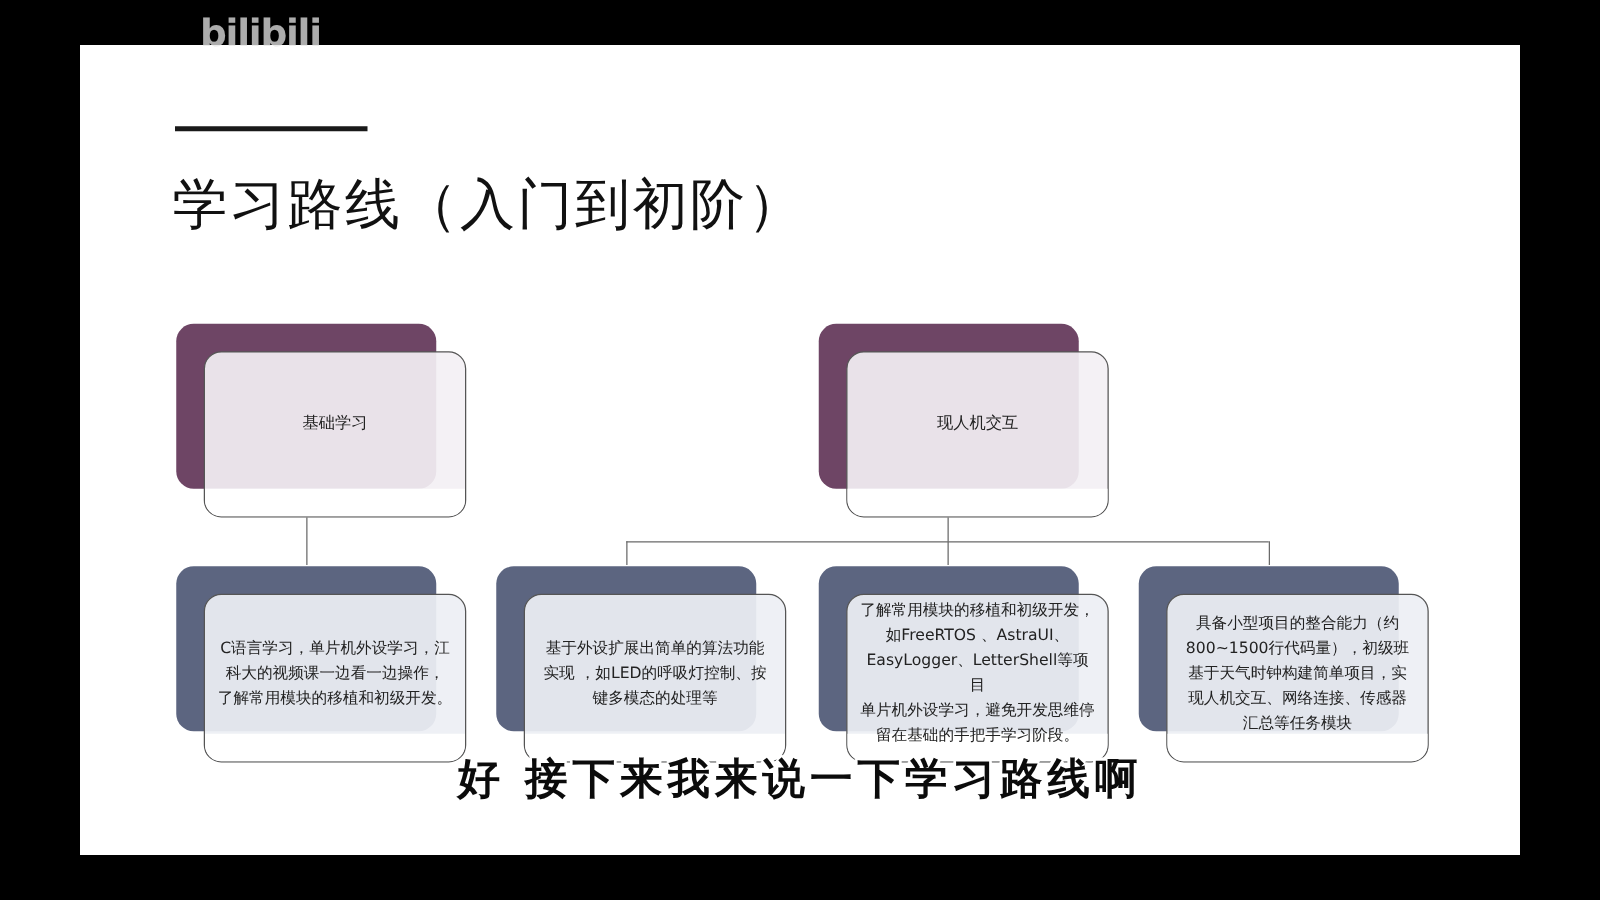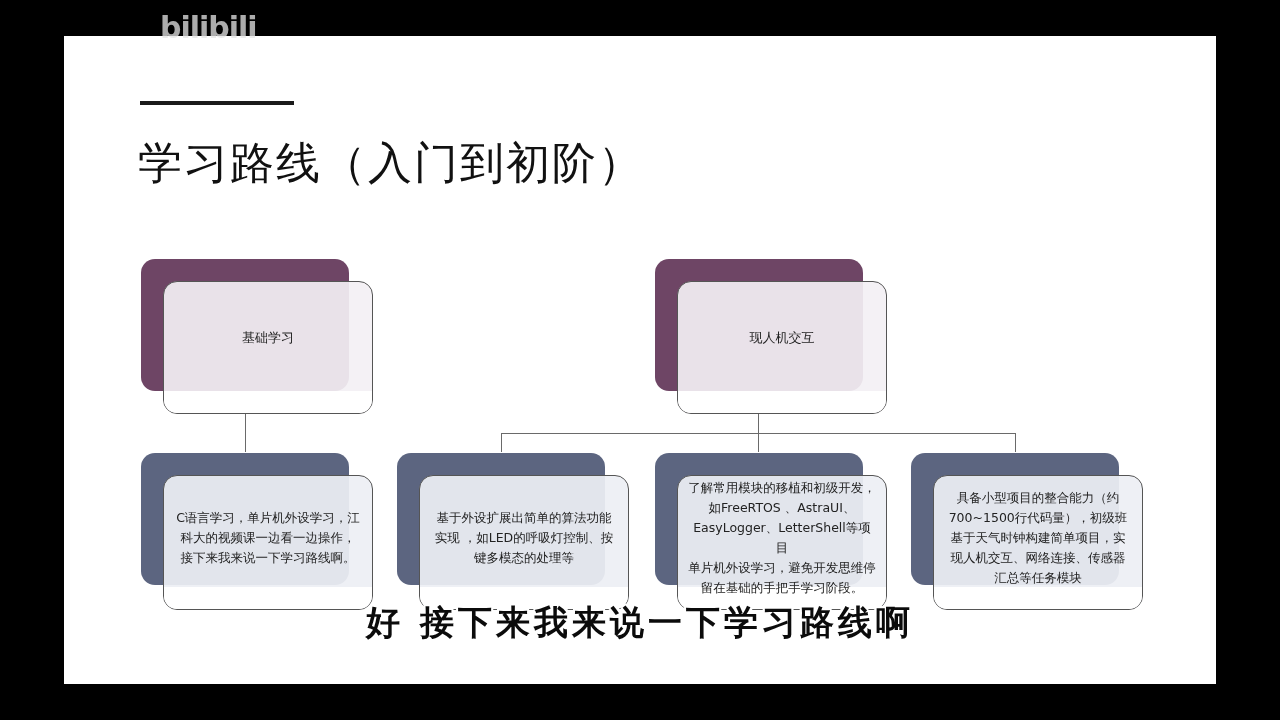--- a/index.html
+++ b/index.html
@@ -95,21 +95,21 @@
     <div class="front">
       <span>现人机交互</span>
     </div>
   </div>
 
   <div class="node leaf" style="left:77px; top:417px;">
     <div class="back"></div>
     <div class="front">
       <span>C语言学习，单片机外设学习，江
 科大的视频课一边看一边操作，
-接下来我来说一下学习路线啊。</span>
+了解常用模块的移植和初级开发。</span>
     </div>
   </div>
 
   <div class="node leaf" style="left:333px; top:417px;">
     <div class="back"></div>
     <div class="front">
       <span>基于外设扩展出简单的算法功能
 实现 ，如LED的呼吸灯控制、按
 键多模态的处理等</span>
     </div>
@@ -123,21 +123,21 @@
 EasyLogger、LetterShell等项目
 单片机外设学习，避免开发思维停
 留在基础的手把手学习阶段。</span>
     </div>
   </div>
 
   <div class="node leaf" style="left:847px; top:417px;">
     <div class="back"></div>
     <div class="front">
       <span>具备小型项目的整合能力（约
-700~1500行代码量），初级班
+800~1500行代码量），初级班
 基于天气时钟构建简单项目，实
 现人机交互、网络连接、传感器
 汇总等任务模块</span>
     </div>
   </div>
 </div>
 
 <div class="wm-logo">bilibili</div>
 
 <div class="subtitle">好 接下来我来说一下学习路线啊</div>

